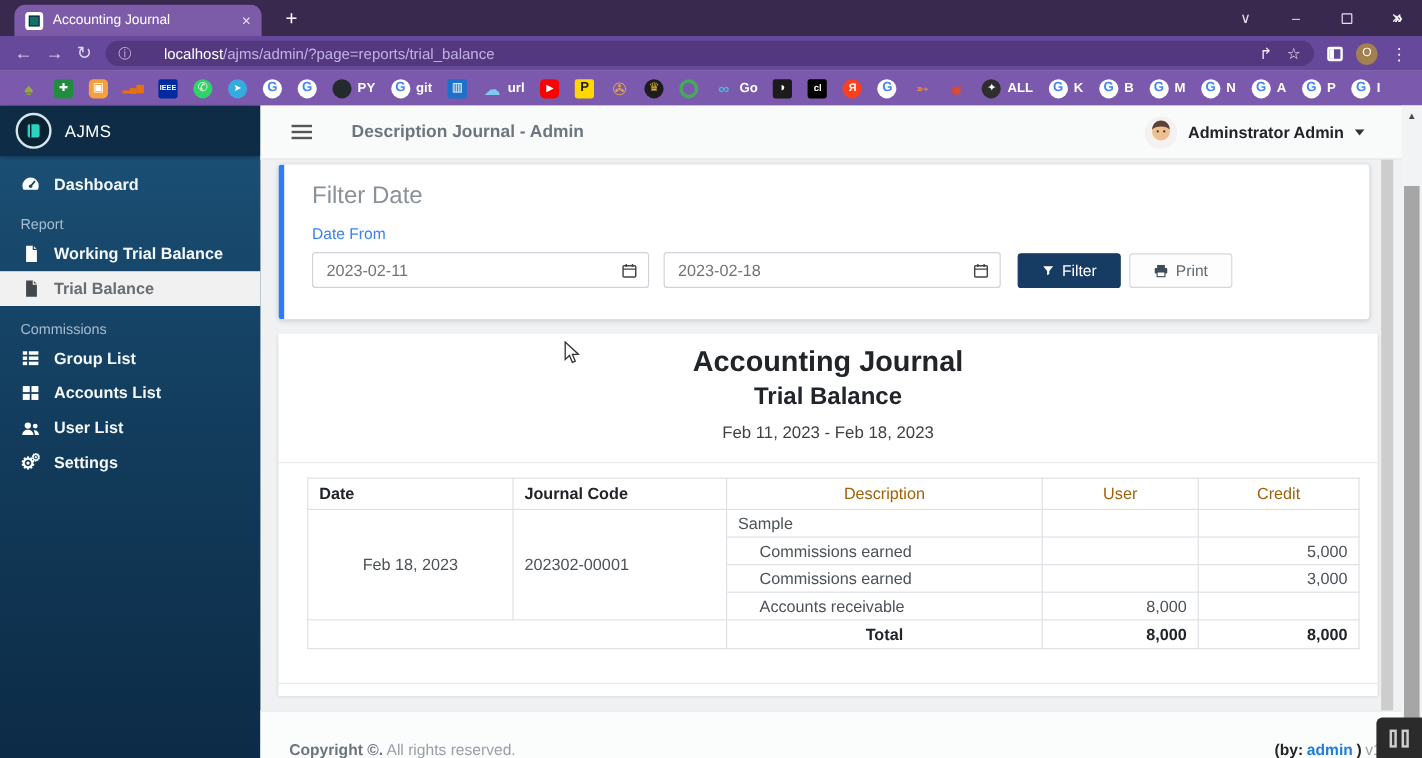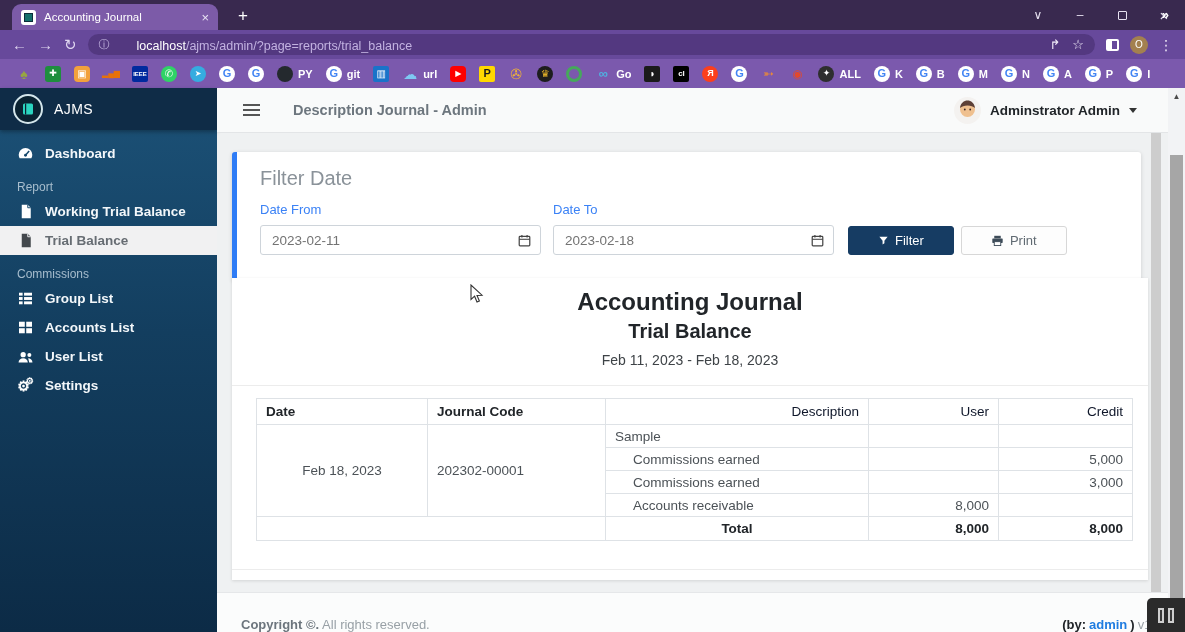--- a/index.html
+++ b/index.html
@@ -70,52 +70,52 @@
   .burger{display:flex;flex-direction:column;gap:3px;}
   .burger i{display:block;width:17px;height:2px;background:#555;}
   .htitle{margin-left:33px;color:#6d767e;font-weight:700;font-size:14.5px;}
   .huser{margin-left:auto;display:flex;align-items:center;gap:9px;margin-right:22px;}
   .huser-name{font-size:13.5px;font-weight:700;color:#212529;}
   .caret{width:0;height:0;border-left:4px solid transparent;border-right:4px solid transparent;
          border-top:5px solid #333;}
 
   
   .content{position:absolute;left:217px;right:24px;top:133px;height:459px;}
-  .card-filter{position:absolute;left:15px;top:19px;width:909px;
+  .card-filter{position:absolute;left:15px;top:4px;width:909px;
                background:#fff;border-left:5px solid #2e7cf6;border-radius:3px;
                box-shadow:0 1px 4px rgba(0,0,0,.15);padding:15px 23px 26px;}
   .f-title{font-size:20px;color:#8a9299;}
   .f-row{display:flex;align-items:flex-end;gap:12px;margin-top:12px;}
   .f-group{width:281px;}
   .f-label{font-size:13px;font-weight:400;color:#3b82f6;margin-bottom:8px;}
   .f-input{height:30px;border:1px solid #ced4da;border-radius:3px;background:#fff;
            display:flex;align-items:center;justify-content:space-between;padding:0 9px;}
   .f-input input{border:none;outline:none;font-size:13.5px;color:#737373;width:200px;
                  font-family:"Liberation Sans",sans-serif;background:transparent;}
   .btns{display:flex;gap:7px;margin-left:2px;}
-  .btn{height:29px;display:flex;align-items:center;gap:6px;padding:0 29px;border-radius:3px;
+  .btn{height:29px;display:flex;align-items:center;gap:6px;padding:0 19px;border-radius:3px;
        font-size:13px;}
   .btn-filter{background:#163c63;border:1px solid #163c63;color:#fff;}
   .btn-print{background:#fdfdfd;border:1px solid #d7d7d7;color:#606a72;}
 
   .card-report{position:absolute;left:15px;top:145px;width:916px;height:302px;background:#fff;
                box-shadow:0 1px 3px rgba(0,0,0,.12);padding-top:8px;}
   .r-title{text-align:center;font-size:24px;font-weight:700;color:#212529;margin-top:2px;}
   .r-sub{text-align:center;font-size:20px;font-weight:700;color:#212529;margin-top:4px;}
   .r-range{text-align:center;font-size:14px;color:#3e4347;margin-top:9px;}
   .r-hr{border:none;border-top:1px solid #ececec;margin:17px 0 0;}
   .r-hr.bottom{margin-top:28px;}
   table.rt{border-collapse:collapse;margin:12px 15px 0 24px;font-size:13.5px;color:#4c5257;
            table-layout:fixed;}
   .rt th,.rt td{border:1px solid #dee2e6;padding:0 9px;overflow:hidden;white-space:nowrap;}
   .rt tr.hd{height:26px;}
   .rt tr.ln{height:23px;}
   .rt tr.tt{height:24px;}
   .th-dark{text-align:left;font-weight:700;color:#212529;}
-  .th-light{text-align:right;font-weight:400;color:#0f172a;}
+  .th-light{text-align:center;font-weight:400;color:#a16207;}
   .td-date{text-align:center;vertical-align:middle;}
   .td-code{text-align:left;vertical-align:middle;}
   .td-desc{text-align:left;}
   .td-desc.indent{padding-left:27px;}
   .td-num{text-align:right;}
   .tt .lbl{text-align:center;font-weight:700;color:#212529;}
   .tt .td-num{font-weight:700;color:#212529;}
 
   
   .mfooter{position:absolute;left:217px;right:0;bottom:0;height:40px;background:#fbfcfc;
@@ -466,21 +466,20 @@
             <input value="2023-02-11" style="">
             <svg width="13" height="13" viewBox="0 0 16 16">
                 <rect x="1.5" y="3" width="13" height="11.5" rx="1" fill="none" stroke="#444" stroke-width="1.5"></rect>
                 <line x1="4.8" y1="1.2" x2="4.8" y2="4.2" stroke="#444" stroke-width="1.5"></line>
                 <line x1="11.2" y1="1.2" x2="11.2" y2="4.2" stroke="#444" stroke-width="1.5"></line>
                 <line x1="1.5" y1="6.5" x2="14.5" y2="6.5" stroke="#444" stroke-width="1.3"></line>
               </svg>
           </div>
         </div>
         <div class="f-group">
-          <div class="f-label">Date To</div>
           <div class="f-input">
             <input value="2023-02-18" style="">
             <svg width="13" height="13" viewBox="0 0 16 16">
                 <rect x="1.5" y="3" width="13" height="11.5" rx="1" fill="none" stroke="#444" stroke-width="1.5"></rect>
                 <line x1="4.8" y1="1.2" x2="4.8" y2="4.2" stroke="#444" stroke-width="1.5"></line>
                 <line x1="11.2" y1="1.2" x2="11.2" y2="4.2" stroke="#444" stroke-width="1.5"></line>
                 <line x1="1.5" y1="6.5" x2="14.5" y2="6.5" stroke="#444" stroke-width="1.3"></line>
               </svg>
           </div>
         </div>

